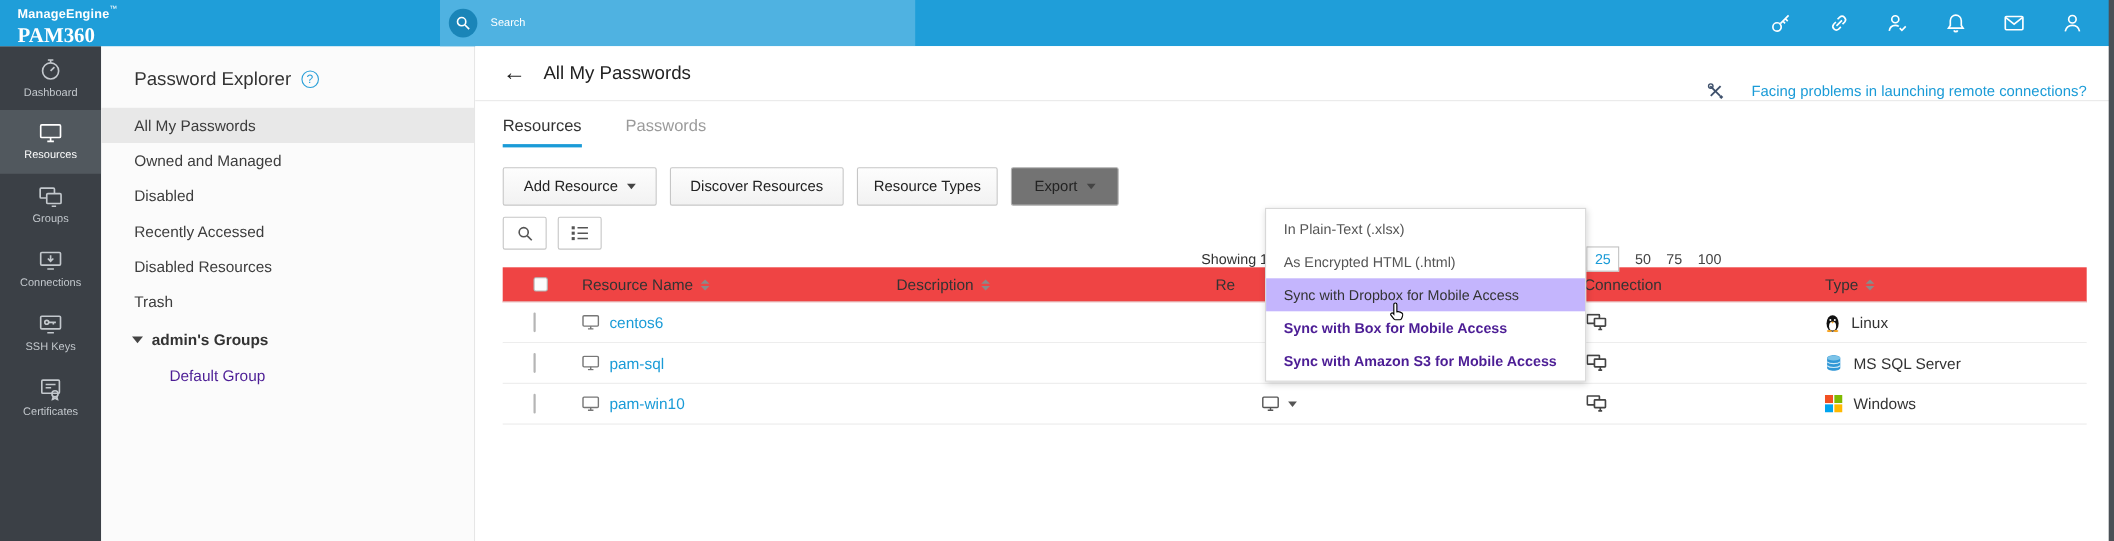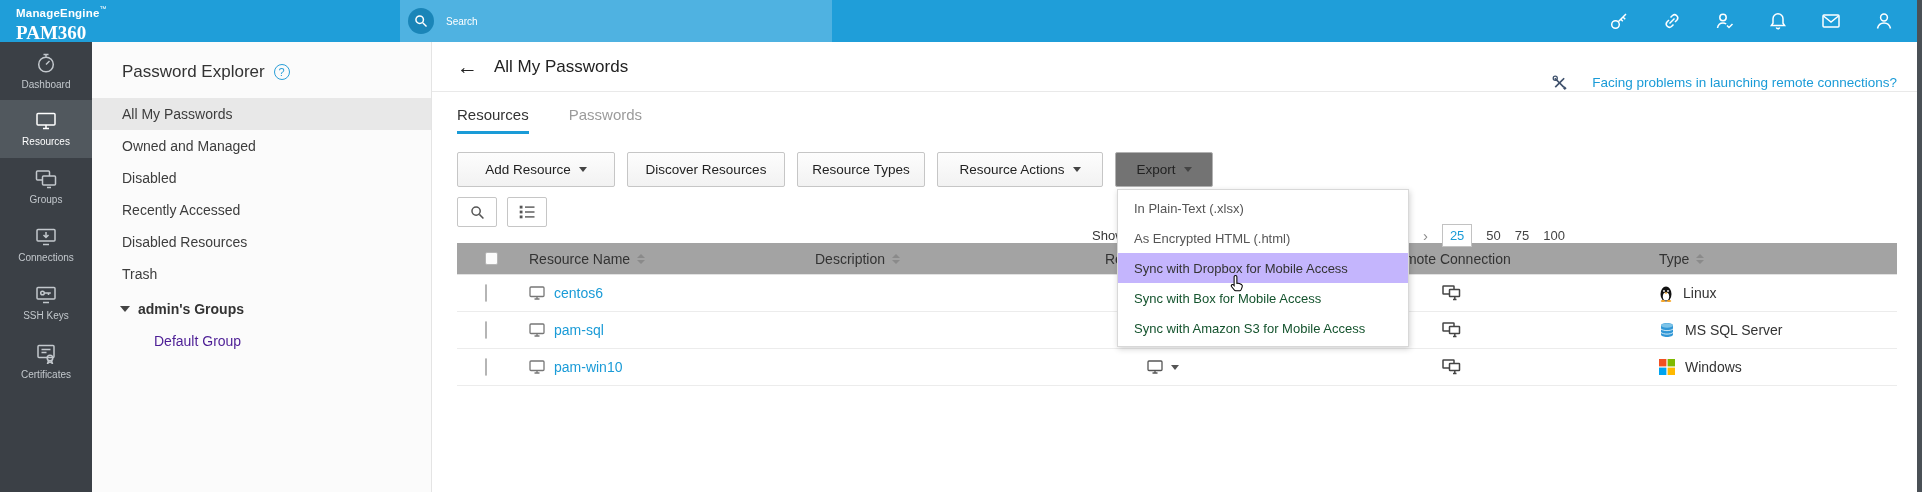--- a/index.html
+++ b/index.html
@@ -61,52 +61,52 @@
   .content { position:relative; padding:14px 25px 0; }
 
   .tabs { display:flex; gap:40px; height:28px; }
   .tab { font-size:15px; color:#9b9b9b; cursor:pointer; }
   .tab.active { color:#333; border-bottom:3px solid #1a9bd7; padding-bottom:8px; height:28px; }
 
   .toolbar { margin-top:18px; display:flex; gap:12px; position:relative; }
   .btn { height:35px; display:flex; align-items:center; justify-content:center; gap:8px;
     background:linear-gradient(#fdfdfd,#f2f2f2); border:1px solid #c6c6c6; border-radius:2px;
     font-size:13.5px; color:#222; cursor:pointer; }
-  .btn-add { width:158px; } .btn-discover { width:158px; } .btn-types { width:128px; }
+  .btn-add { width:140px; } .btn-discover { width:158px; } .btn-types { width:128px; }
   .btn-actions { width:166px; }
   .btn-export { width:98px; background:#737373; border-color:#b2b2b2; }
   .caret { width:0; height:0; border-left:4px solid transparent; border-right:4px solid transparent;
     border-top:5px solid #444; }
 
   
-  .dropdown { position:absolute; left:660px; top:37px; width:292px; background:#fff;
+  .dropdown { position:absolute; left:693px; top:37px; width:292px; background:#fff;
     border:1px solid #d8d8d8; box-shadow:1px 2px 6px rgba(0,0,0,.18); z-index:30; padding:3px 0; }
   .dd-item { height:30px; display:flex; align-items:center; padding:0 16px; font-size:13px; color:#555; cursor:pointer; }
   .dd-item.hover { background:#c4b5fd; color:#333; }
-  .dd-item.disabled { color:#14532d; cursor:default; }
+  .dd-item.disabled { color:#4c1d95; cursor:default;font-weight:bold; }
   .cursor-icon { position:absolute; left:110px; top:84px; pointer-events:none; }
 
   .row2 { margin-top:10px; display:flex; gap:10px; height:30px; }
   .icon-btn { width:40px; height:30px; background:#fff; border:1px solid #c6c6c6; border-radius:2px;
     display:flex; align-items:center; justify-content:center; cursor:pointer; }
 
   .pagination { position:absolute; top:132px; right:357px; display:flex; align-items:center; gap:14px;
     font-size:13px; color:#444; white-space:nowrap; z-index:5; }
   .pg-showing { color:#333; }
   .pg-total { color:#333; font-weight:bold; text-decoration:underline; cursor:pointer; }
   .pg-chev { color:#8b8b8b; font-size:15px; cursor:pointer; }
   .pg-nav { color:#9a9a9a; cursor:pointer; }
   .pg-page { color:#333; }
   .pg-size { cursor:pointer; color:#444; }
   .pg-size.active { border:1px solid #c2c2c2; padding:3px 7px; color:#1a9bd7; background:#fff; }
 
   
   .table { margin-top:16px; }
   .t-head, .t-row { display:grid; grid-template-columns:58px 292px 296px 284px 250px 1fr; align-items:center; }
-  .t-head { background:#a3a3a3; height:32px; font-size:14px; color:#333; border-bottom:1px solid #e2e2e2; }
+  .t-head { background:#ef4444; height:32px; font-size:14px; color:#333; border-bottom:1px solid #e2e2e2; }
   .t-row { height:37px; border-bottom:1px solid #ececec; font-size:14px; color:#333; background:#fff; }
   .th { display:flex; align-items:center; }
   .c-check { padding-left:28px; }
   .c-name { padding-left:14px; display:flex; align-items:center; gap:9px; }
   .c-name a { color:#1a9bd7; text-decoration:none; cursor:pointer; }
   .c-desc { padding-left:8px; }
   .c-rapp { padding-left:44px; display:flex; align-items:center; gap:5px; }
   .c-remote { padding-left:55px; display:flex; align-items:center; }
   .c-type { padding-left:22px; display:flex; align-items:center; gap:10px; }
   .th-name { padding-left:14px; } .th-desc { padding-left:8px; } .th-re { padding-left:2px; }
@@ -293,24 +293,20 @@
         <button class="btn btn-add">
           <span>Add Resource</span>
           <span class="caret"></span>
         </button>
         <button class="btn btn-discover">
           <span>Discover Resources</span>
         </button>
         <button class="btn btn-types">
           <span>Resource Types</span>
         </button>
-        <button class="btn btn-actions">
-          <span>Resource Actions</span>
-          <span class="caret"></span>
-        </button>
         <button class="btn btn-export">
           <span>Export</span>
           <span class="caret"></span>
         </button>
 
         <div class="dropdown">
           <div class="dd-item">In Plain-Text (.xlsx)</div>
           <div class="dd-item">As Encrypted HTML (.html)</div>
           <div class="dd-item hover">Sync with Dropbox for Mobile Access</div>
           <div class="dd-item disabled">Sync with Box for Mobile Access</div>

